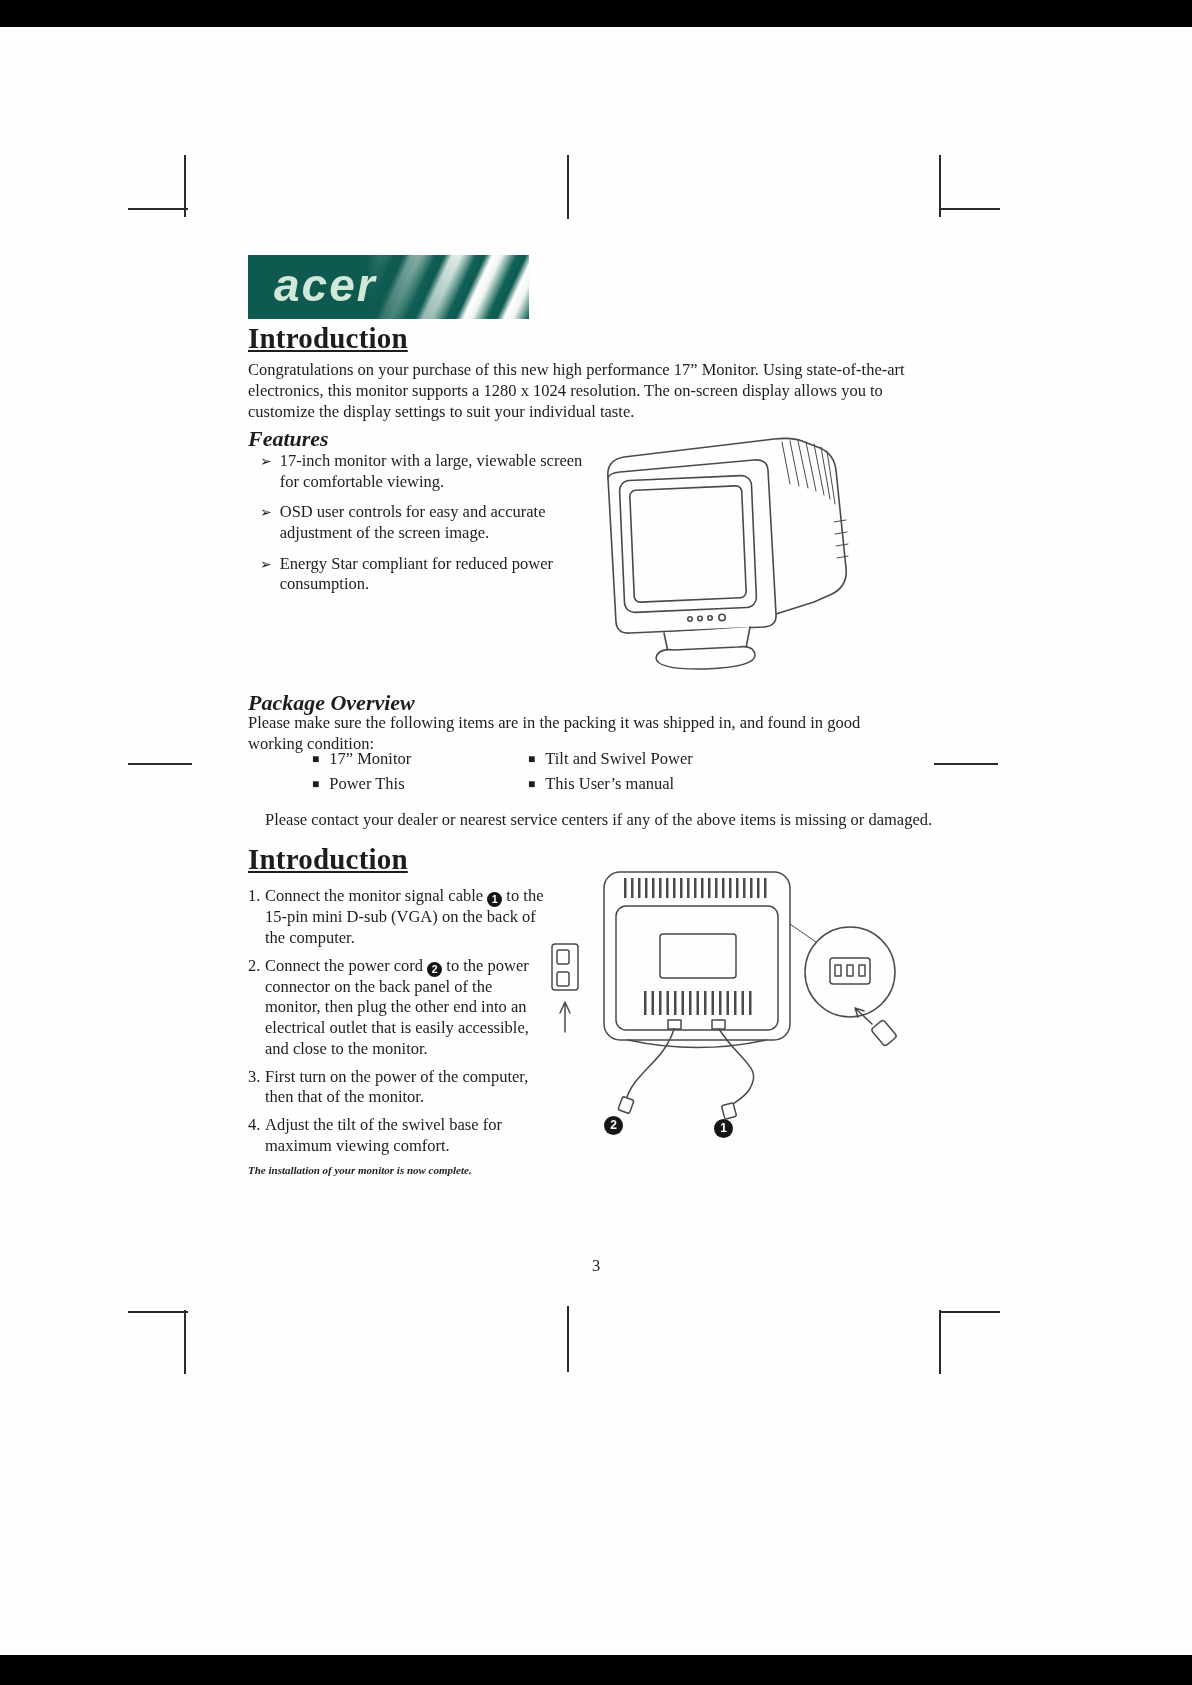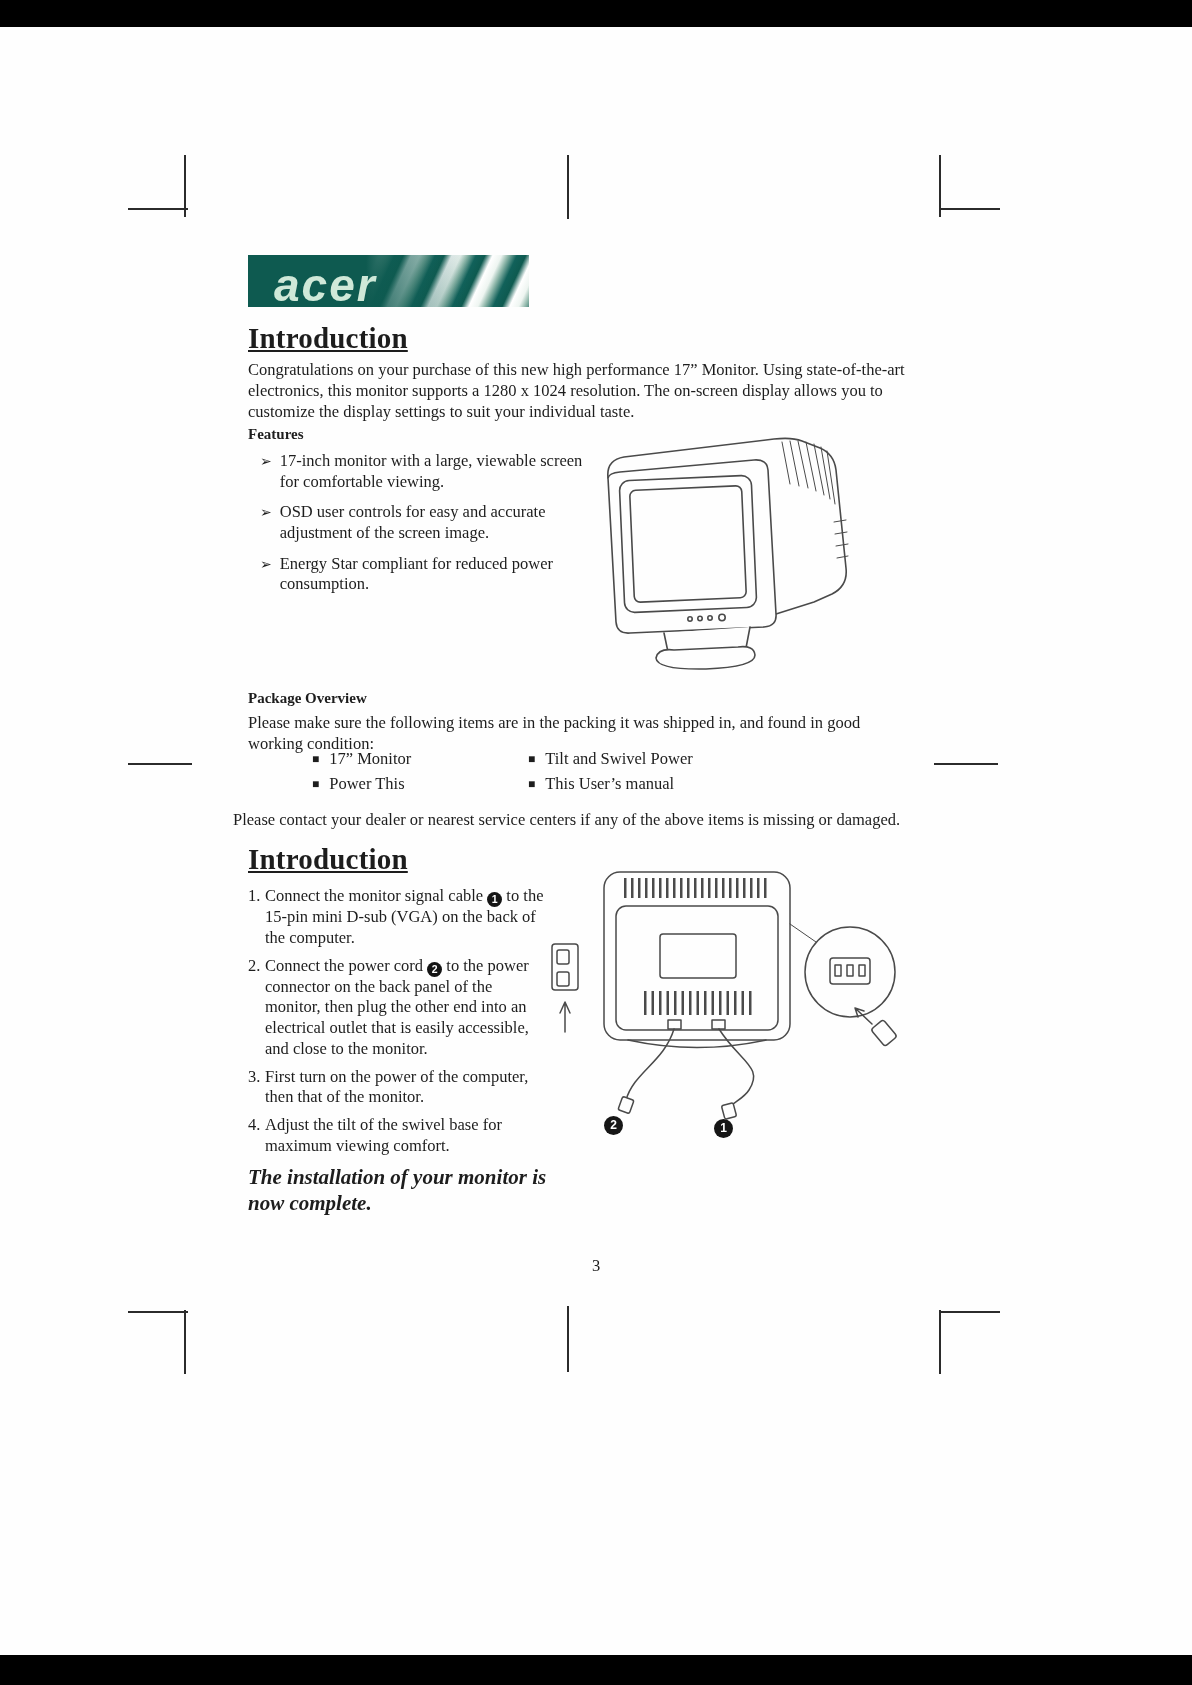--- a/index.html
+++ b/index.html
@@ -14,46 +14,46 @@
   .bar.bottom { bottom:0; height:30px; }
 
   .mark { position:absolute; background:#2b2b2b; }
   .mark.v { width:2px; }
   .mark.h { height:2px; }
 
   .abs { position:absolute; }
 
   
   .logo {
-    position:absolute; left:248px; top:255px; width:281px; height:52px;
+    position:absolute; left:248px; top:255px; width:281px; height:64px;
     background-color:#0e5a50;
     background-image:
       linear-gradient(to right, #0e5a50 0%, #0e5a50 42%, rgba(14,90,80,0) 78%),
       repeating-linear-gradient(115deg, #ffffff 0px, #eef5f1 8px, #8fb7aa 14px, #11615a 22px, #0e5a50 30px, #ffffff 37px);
   }
   .logo-text {
     position:absolute; left:26px; top:3px; z-index:2;
     font-family:"Liberation Sans", sans-serif; font-style:italic; font-weight:bold;
     font-size:46px; letter-spacing:2px; color:#cfe8d8;
   }
 
   .h1 { font-size:29px; font-weight:bold; letter-spacing:0.2px;text-decoration:underline; }
   .body-text { font-size:16.5px; line-height:1.27; }
-  .sub { font-size:15px; font-weight:bold; }
+  .sub { font-size:22px; font-weight:bold; font-style:italic; }
 
   .feat { display:flex; gap:8px; margin-bottom:10px; font-size:16.5px; line-height:1.25; }
   .feat .fb { flex:0 0 auto; font-size:14px; padding-top:2px; }
 
   .chk-row { position:absolute; display:flex; gap:10px; font-size:16.5px; }
   .chk-row .sq { font-size:12px; padding-top:3px; }
 
   .steps { position:absolute; font-size:16.5px; line-height:1.26; }
   .step { position:relative; padding-left:17px; margin-bottom:7px; }
   .step .snum { position:absolute; left:0; top:0; }
-  .conclusion { font-size:21px; font-weight:bold; font-style:italic; margin-top:4px; line-height:1.25; }
+  .conclusion { font-size:11px; font-weight:bold; font-style:italic; margin-top:4px; line-height:1.25; }
 
   .num-badge {
     display:inline-block; width:15px; height:15px; line-height:15px;
     background:#151515; color:#ffffff; border-radius:50%;
     font-family:"Liberation Sans", sans-serif; font-size:10.5px; font-weight:bold;
     text-align:center; vertical-align:-2px; font-style:normal;
   }
 
   .illus { position:absolute; }
   .diagram-badge {
@@ -148,21 +148,21 @@
   </div>
   <div class="chk-row" style="left:528px;top:749px">
     <span class="sq">■</span>
     <span>Tilt and Swivel Power</span>
   </div>
   <div class="chk-row" style="left:528px;top:774px">
     <span class="sq">■</span>
     <span>This User’s manual</span>
   </div>
 
-  <p class="abs body-text" style="left:233px;top:810px;width:710px">Please contact your dealer or nearest service centers if any of the above items is missing or damaged.</p>
+  <p class="abs body-text" style="left:265px;top:810px;width:710px">Please contact your dealer or nearest service centers if any of the above items is missing or damaged.</p>
 
   <h1 class="abs h1" style="left:248px;top:843px">Introduction</h1>
 
   <div class="steps" style="left:248px;top:886px;width:303px">
     <div class="step">
       <span class="snum">1.</span>
       <span>Connect the monitor signal cable</span>
       <span class="num-badge">1</span>
       <span>to the 15-pin mini D-sub (VGA) on the back of the computer.</span>
     </div>

